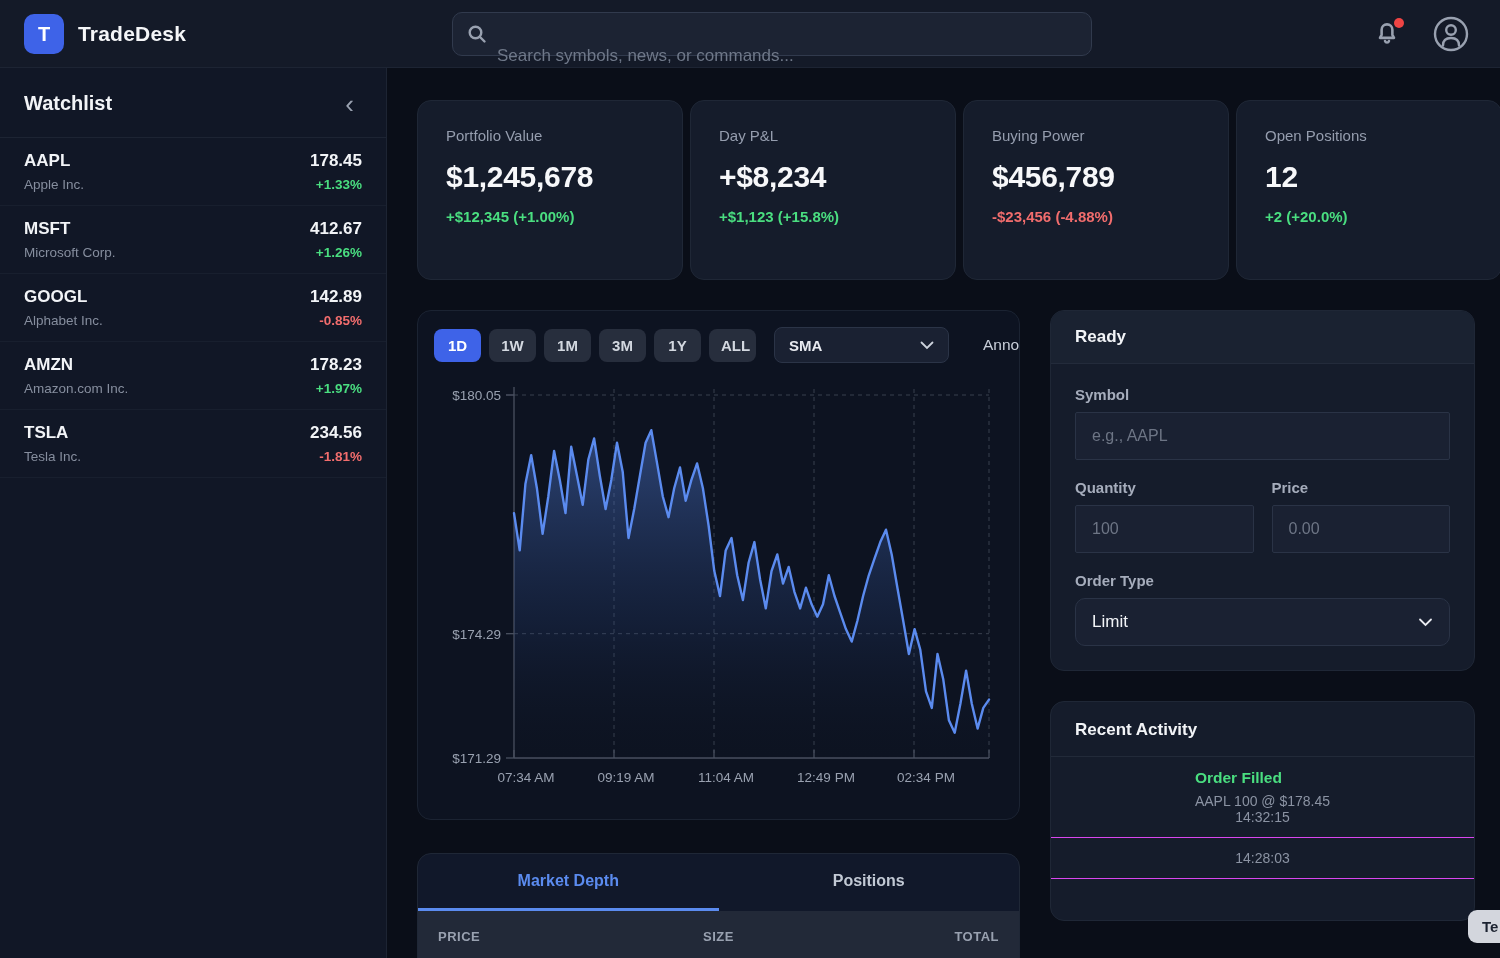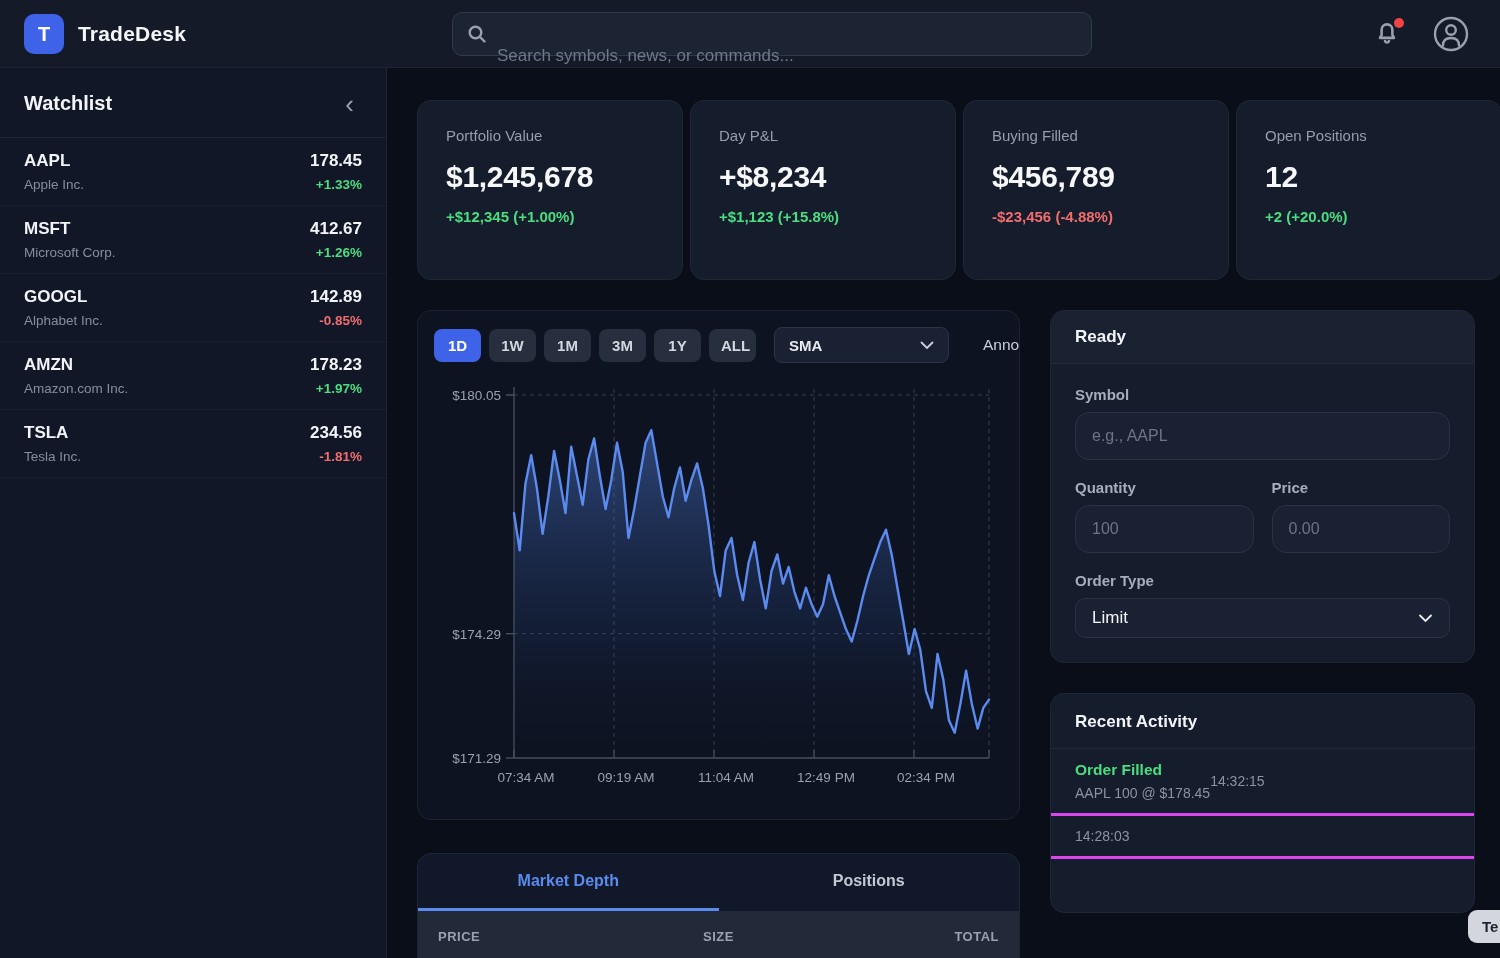--- a/index.html
+++ b/index.html
@@ -82,38 +82,38 @@
   .depth-header .c2 { text-align:center; }
   .depth-header .c3 { text-align:right; }
 
   
   .right-col { width:425px; display:flex; flex-direction:column; gap:30px; }
   .order-card { background:#151c2b; border:1px solid #1f2736; border-radius:14px; overflow:hidden; }
   .order-head { padding:16px 24px; background:#1a2231; border-bottom:1px solid #232b3b;
     font-size:17px; font-weight:700; color:#f2f4f7; }
   .order-body { padding:22px 24px 24px; }
   .fld-label { display:block; font-size:15px; font-weight:600; color:#a6adbc; margin-bottom:9px; }
-  .fld-input { width:100%; height:48px; background:#1a2132; border:1px solid #2a3346; border-radius:14px;
+  .fld-input { width:100%; height:48px; background:#1a2132; border:1px solid #2a3346; border-radius:2px;
     color:#eceef2; font-size:16px; font-family:inherit; padding:0 16px; outline:none; }
   .fld-input::placeholder { color:#6d7585; }
   .qp-row { display:flex; gap:18px; margin-top:19px; }
   .qp-row > div { flex:1; min-width:0; }
   .ot-block { margin-top:19px; }
-  .limit-select { width:100%; height:40px; background:#1a2132; border:1px solid #2a3346; border-radius:10px;
+  .limit-select { width:100%; height:48px; background:#1a2132; border:1px solid #2a3346; border-radius:10px;
     display:flex; align-items:center; justify-content:space-between; padding:0 16px;
     font-size:17px; color:#f2f4f7; cursor:pointer; }
   .new-order-btn { margin-top:24px; width:100%; height:52px; background:#3c455a; border:none;
     border-radius:10px; color:#f0f2f5; font-size:17px; font-weight:700; font-family:inherit; cursor:pointer; }
 
   .activity-card { background:#151c2b; border:1px solid #1f2736; border-radius:14px;
     overflow:hidden; height:220px; }
   .activity-head { padding:18px 24px 16px; font-size:17px; font-weight:700; color:#f2f4f7;
     border-bottom:1px solid #222a39; }
-  .activity-item { display:flex; justify-content:flex-start; align-items:center;
-    padding:12px 24px; border-bottom:3px solid #d946ef; }
+  .activity-item { display:flex; justify-content:center; align-items:center;
+    padding:12px 24px; border-bottom:1px solid #d946ef;flex-direction:column; }
   .act-type { font-size:15.5px; font-weight:700; margin-bottom:6px; }
   .act-detail { font-size:14px; color:#8b93a3; }
   .act-time { font-size:14px; color:#8b93a3; }
 
   .toast { position:fixed; left:1468px; top:910px; padding:8px 14px; background:#d3d6dd; color:#1b2230;
     font-size:15px; font-weight:600; border-radius:9px; white-space:nowrap; z-index:50; }
 
   .icon-stroke { stroke:#99a1b0; fill:none; stroke-width:2.4; stroke-linecap:round; stroke-linejoin:round; }
 </style>
 </head>
@@ -212,21 +212,21 @@
       <div class="stat-label">Portfolio Value</div>
       <div class="stat-value">$1,245,678</div>
       <div class="stat-change up">+$12,345 (+1.00%)</div>
     </div>
     <div class="stat-card">
       <div class="stat-label">Day P&amp;L</div>
       <div class="stat-value">+$8,234</div>
       <div class="stat-change up">+$1,123 (+15.8%)</div>
     </div>
     <div class="stat-card">
-      <div class="stat-label">Buying Filled</div>
+      <div class="stat-label">Buying Power</div>
       <div class="stat-value">$456,789</div>
       <div class="stat-change down">-$23,456 (-4.88%)</div>
     </div>
     <div class="stat-card">
       <div class="stat-label">Open Positions</div>
       <div class="stat-value">12</div>
       <div class="stat-change up">+2 (+20.0%)</div>
     </div>
   </div>
 

